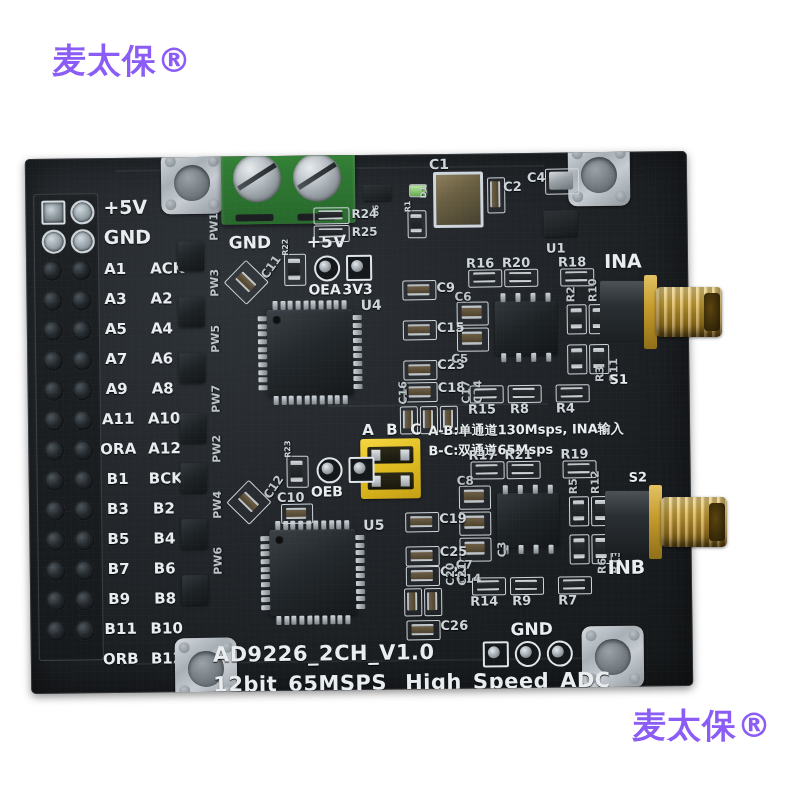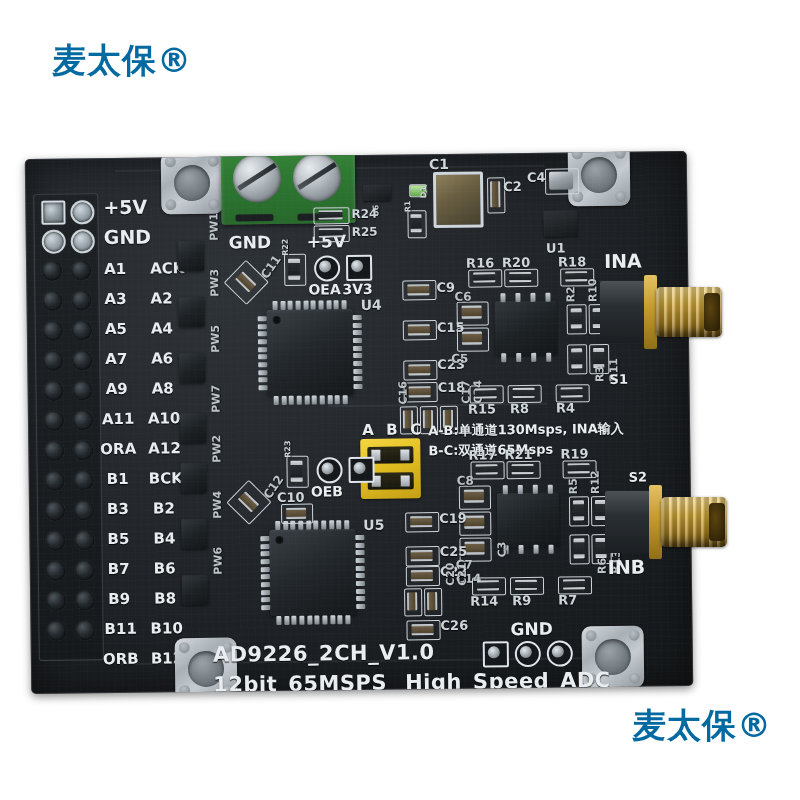--- a/index.html
+++ b/index.html
@@ -4,21 +4,21 @@
 <style>
   html,body{margin:0;padding:0;}
   body{
     width:800px;height:800px;background:#ffffff;position:relative;overflow:hidden;
     font-family:"Liberation Sans","DejaVu Sans",sans-serif;
   }
   #stage{position:absolute;left:0;top:0;width:800px;height:800px;}
 
   
   .watermark{
-    position:absolute;color:#0369a1;font-size:34px;font-weight:700;
+    position:absolute;color:#8b5cf6;font-size:34px;font-weight:700;
     font-family:"DejaVu Sans","Liberation Sans",sans-serif;letter-spacing:1px;
     white-space:nowrap;
   }
   .wm-tl{left:52px;top:38px;}
   .wm-br{left:632px;top:703px;}
 
   
   .board{
     position:absolute;left:28px;top:155px;width:662px;height:535px;
     background:

